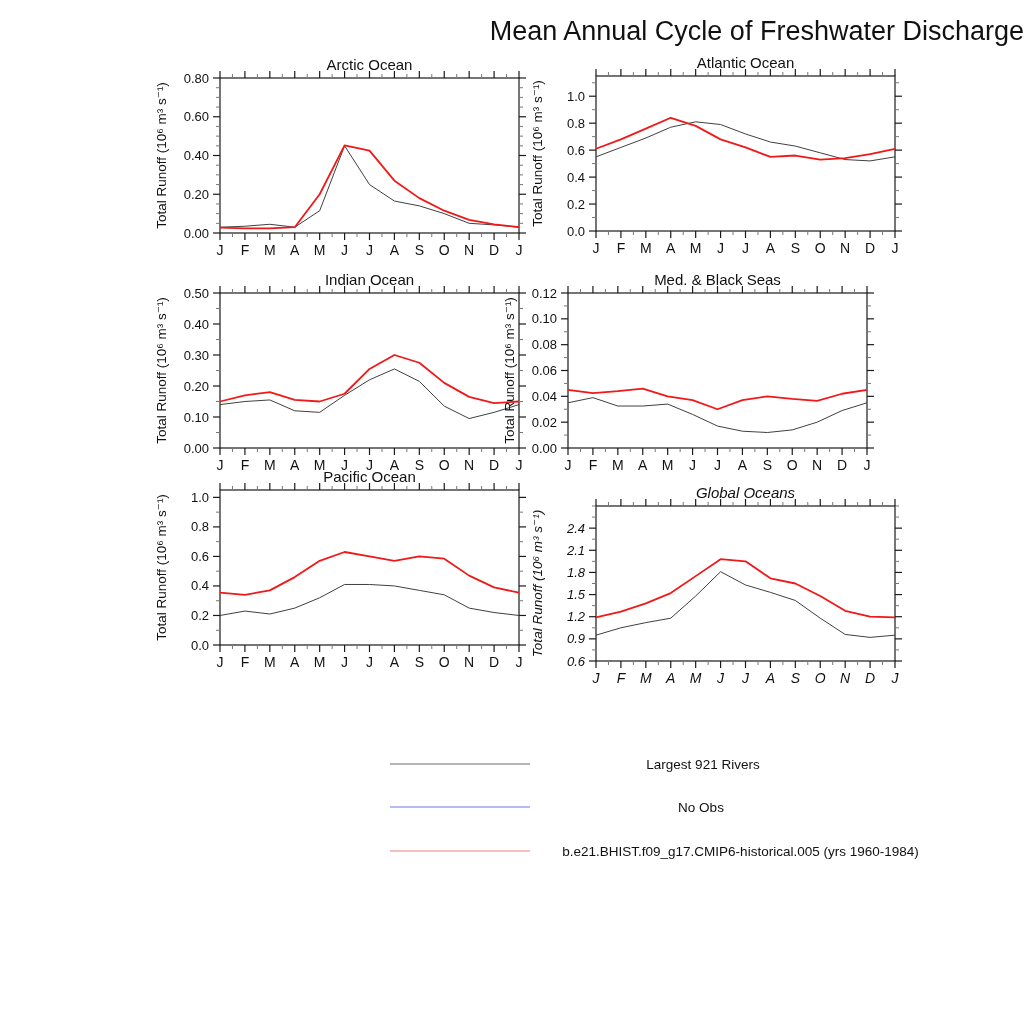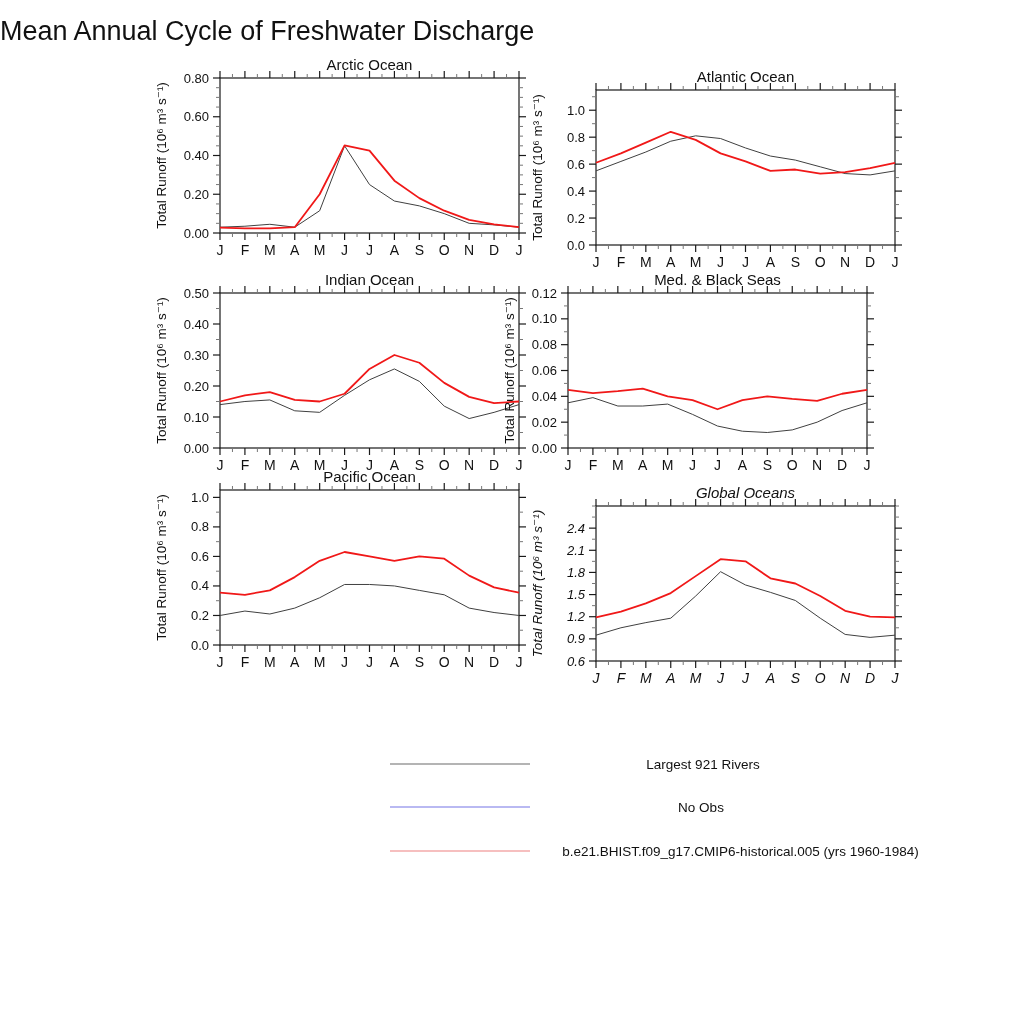--- a/index.html
+++ b/index.html
@@ -1,18 +1,18 @@
 <!DOCTYPE html>
 <html><head>
 <meta charset="utf-8">
 <style>
   html,body{margin:0;padding:0;background:#fff;}
   body{width:1024px;height:1024px;position:relative;overflow:hidden;
        font-family:"Liberation Sans","DejaVu Sans",sans-serif;color:#111;}
-  .fig-title{position:absolute;top:16px;left:0;right:0;text-align:left;
+  .fig-title{position:absolute;top:16px;left:0;right:0;text-align:right;
              font-size:27px;font-weight:400;margin:0;letter-spacing:0;}
   .subplot{position:absolute;width:382px;height:214px;margin-left:17px;}
   .legend{position:absolute;left:0;top:0;width:1024px;height:1024px;pointer-events:none;}
   .lg-line{position:absolute;left:390px;width:140px;height:2px;}
   .lg-label{position:absolute;transform:translateX(-50%);font-size:13.5px;
             white-space:nowrap;line-height:18px;}
   svg text{font-family:"Liberation Sans","DejaVu Sans",sans-serif;}
 </style>
 </head>
 <body>
@@ -122,21 +122,21 @@
         <line x1="342.0833333333333" x2="342.0833333333333" y1="24" y2="17" stroke="#1a1a1a" stroke-width="1.2"></line>
         <text x="342.0833333333333" y="201" text-anchor="middle" font-size="14" fill="#111">D</text>
         <line x1="354.5416666666667" x2="354.5416666666667" y1="179" y2="183" stroke="#777777" stroke-width="1"></line>
         <line x1="354.5416666666667" x2="354.5416666666667" y1="24" y2="20" stroke="#777777" stroke-width="1"></line>
         <line x1="367" x2="367" y1="179" y2="186" stroke="#1a1a1a" stroke-width="1.2"></line>
         <line x1="367" x2="367" y1="24" y2="17" stroke="#1a1a1a" stroke-width="1.2"></line>
         <text x="367" y="201" text-anchor="middle" font-size="14" fill="#111">J</text>
         <polyline points="68,173.1875 92.91666666666667,172.21875 117.83333333333334,170.28125 142.75,173.1875 167.66666666666669,156.71875 192.58333333333331,91.8125 217.5,130.5625 242.41666666666666,147.03125 267.33333333333337,151.875 292.25,159.625 317.16666666666663,169.3125 342.0833333333333,170.8625 367,173.1875" fill="none" stroke="#404040" stroke-width="1" stroke-linejoin="round"></polyline>
         <polyline points="68,173.575 92.91666666666667,174.35 117.83333333333334,174.35 142.75,173.1875 167.66666666666669,140.25 192.58333333333331,91.42500000000001 217.5,96.65625 242.41666666666666,126.6875 267.33333333333337,144.125 292.25,156.71875 317.16666666666663,165.825 342.0833333333333,170.28125 367,173.1875" fill="none" stroke="#f01818" stroke-width="1.8" stroke-linejoin="round"></polyline>
       </svg></div>
-  <div class="subplot" style="left: 511px; top: 66px;"><svg width="382" height="214">
+  <div class="subplot" style="left: 511px; top: 52px;"><svg width="382" height="214">
         <text x="217.5" y="16" text-anchor="middle" font-size="15" fill="#111">Atlantic Ocean</text>
         <text transform="translate(14 101.5) rotate(-90)" text-anchor="middle" font-size="13.5" fill="#111">Total Runoff (10⁶ m³ s⁻¹)</text>
         <rect x="68" y="24" width="299" height="155" fill="none" stroke="#1a1a1a" stroke-width="1.2"></rect>
         <line x1="61" x2="68" y1="179" y2="179" stroke="#1a1a1a" stroke-width="1.2"></line>
         <line x1="367" x2="374" y1="179" y2="179" stroke="#1a1a1a" stroke-width="1.2"></line>
         <text x="57" y="183.5" text-anchor="end" font-size="13" fill="#111">0.0</text>
         <line x1="64" x2="68" y1="165.52173913043478" y2="165.52173913043478" stroke="#777777" stroke-width="1"></line>
         <line x1="367" x2="371" y1="165.52173913043478" y2="165.52173913043478" stroke="#777777" stroke-width="1"></line>
         <line x1="61" x2="68" y1="152.04347826086956" y2="152.04347826086956" stroke="#1a1a1a" stroke-width="1.2"></line>
         <line x1="367" x2="374" y1="152.04347826086956" y2="152.04347826086956" stroke="#1a1a1a" stroke-width="1.2"></line>

